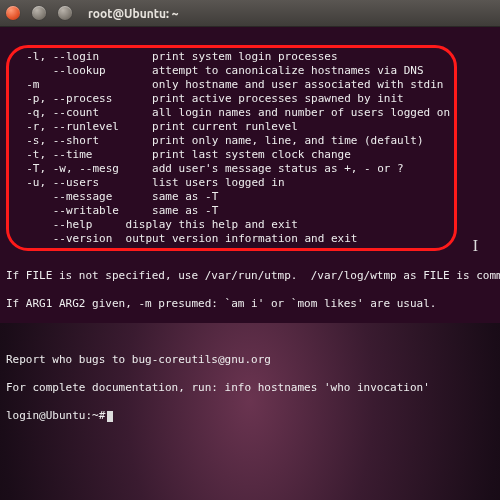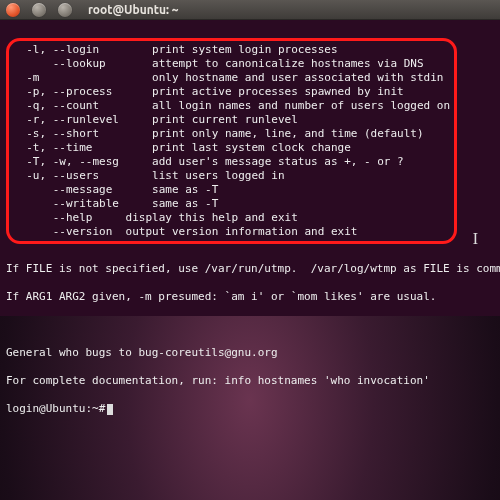--- a/index.html
+++ b/index.html
@@ -2,21 +2,21 @@
 <html><head>
 <meta charset="utf-8">
 <style>
   * { margin: 0; padding: 0; box-sizing: border-box; }
   html, body { width: 500px; height: 500px; overflow: hidden; }
   body {
     font-family: "DejaVu Sans Mono","Liberation Mono",monospace;
     background: radial-gradient(ellipse at 50% 80%, #6a3450 0%, #3a1b30 35%, #1a0c18 70%, #0b0509 100%);
   }
   .titlebar {
-    height: 20px;
+    height: 27px;
     background: linear-gradient(#5a5652,#3f3c39);
     display: flex; align-items: center;
     padding: 0 6px;
     gap: 12px;
     border-bottom: 1px solid #2a2826;
   }
   .tb-btn { width: 14px; height: 14px; border-radius: 50%; box-shadow: inset 0 1px 1px rgba(255,255,255,.35), 0 0 1px rgba(0,0,0,.6); }
   .tb-close { background: radial-gradient(circle at 35% 30%, #ff9a76, #e4552b 60%, #b33315); }
   .tb-min   { background: radial-gradient(circle at 35% 30%, #b9b3ab, #837d75 60%, #5e5952); }
   .tb-max   { background: radial-gradient(circle at 35% 30%, #b9b3ab, #837d75 60%, #5e5952); }
@@ -27,21 +27,21 @@
     font-size: 11px;
     line-height: 14px;
     padding: 4px 6px 8px 6px;
     width: 500px;
     position: relative;
     white-space: pre;
     height: 296px;
   }
   .highlight-box {
     border: 3px solid #ff1a1a;
-    border-radius: 14px;
+    border-radius: 22px;
     padding: 2px 4px 2px 4px;
     display: inline-block;
     margin-bottom: 4px;
   }
   .opt-row { white-space: pre; }
   .cursor-i {
     position: absolute;
     right: 22px;
     top: 212px;
     color: #ddd;
@@ -62,18 +62,18 @@
   <div class="tb-btn tb-max"></div>
   <div class="tb-title">root@Ubuntu: ~</div>
 </div>
 
 <div class="terminal">
 <div class="highlight-box" id="opts"><div class="opt-row">  -l, --login        print system login processes</div><div class="opt-row">      --lookup       attempt to canonicalize hostnames via DNS</div><div class="opt-row">  -m                 only hostname and user associated with stdin</div><div class="opt-row">  -p, --process      print active processes spawned by init</div><div class="opt-row">  -q, --count        all login names and number of users logged on</div><div class="opt-row">  -r, --runlevel     print current runlevel</div><div class="opt-row">  -s, --short        print only name, line, and time (default)</div><div class="opt-row">  -t, --time         print last system clock change</div><div class="opt-row">  -T, -w, --mesg     add user's message status as +, - or ?</div><div class="opt-row">  -u, --users        list users logged in</div><div class="opt-row">      --message      same as -T</div><div class="opt-row">      --writable     same as -T</div><div class="opt-row">      --help     display this help and exit</div><div class="opt-row">      --version  output version information and exit</div></div>
 <div>
 <div class="opt-row">If FILE is not specified, use /var/run/utmp.  /var/log/wtmp as FILE is common.</div>
 <div class="opt-row">If ARG1 ARG2 given, -m presumed: `am i' or `mom likes' are usual.</div>
 <div class="opt-row">&nbsp;</div>
-<div class="opt-row">General who bugs to bug-coreutils@gnu.org</div>
+<div class="opt-row">Report who bugs to bug-coreutils@gnu.org</div>
 <div class="opt-row">For complete documentation, run: info hostnames 'who invocation'</div>
 <div class="opt-row"><span>login@Ubuntu:~#</span><span class="prompt-cursor"></span></div>
 </div>
 <span class="cursor-i">I</span>
 </div>
 
 </body></html>

